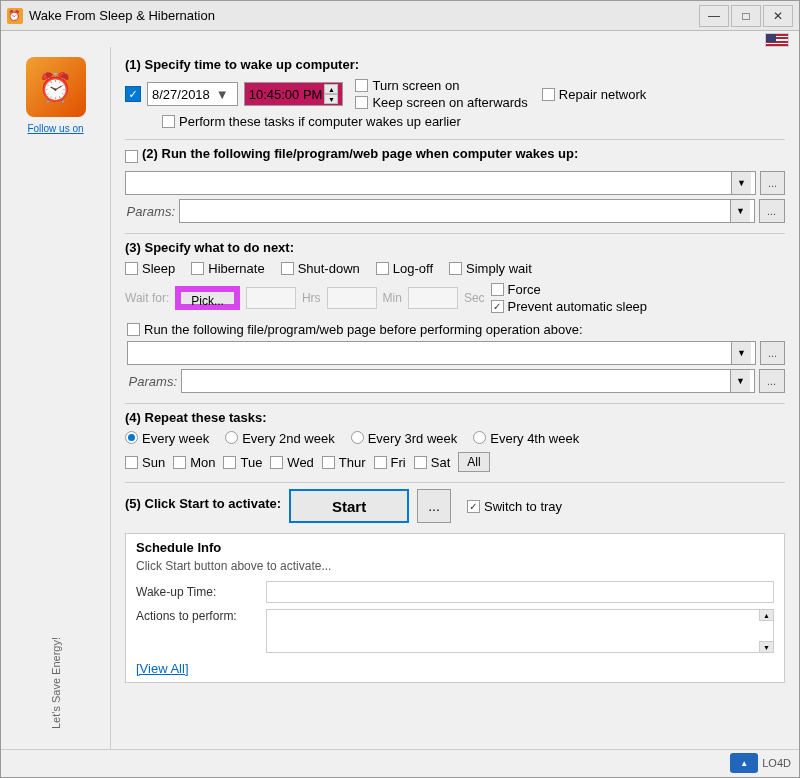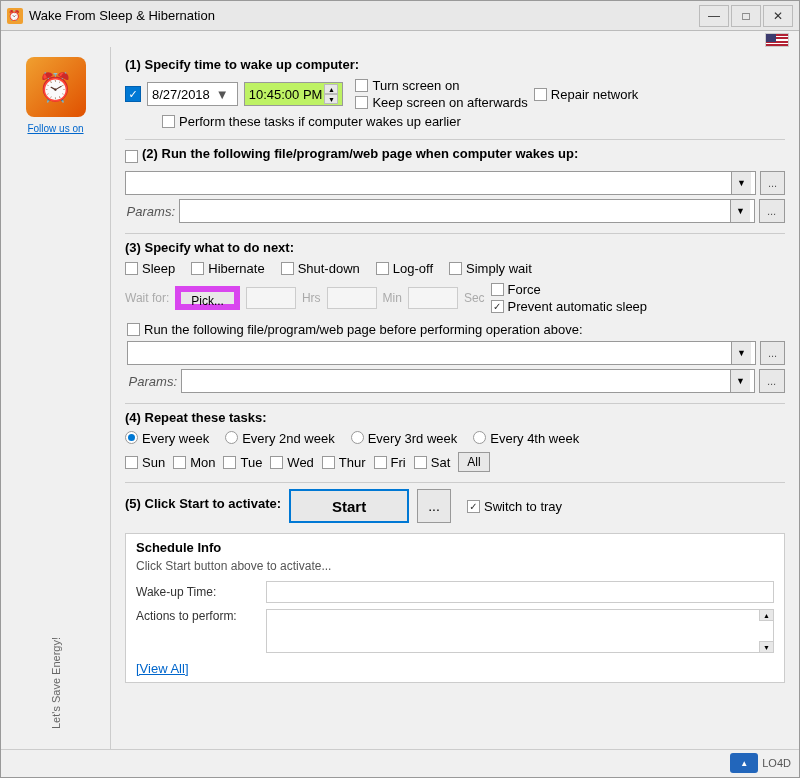--- a/index.html
+++ b/index.html
@@ -156,21 +156,21 @@
     .date-dropdown {
       font-size: 10px;
       color: #555;
       margin-left: 2px;
       cursor: pointer;
     }
     .time-input {
       display: flex;
       align-items: center;
       border: 1px solid #999;
-      background: #bef264;
+      background: #be185d;
       padding: 2px 4px;
       height: 24px;
     }
     .time-input span { font-size: 13px; }
     .spin-btns {
       display: flex;
       flex-direction: column;
       margin-left: 2px;
     }
     .spin-btn {
@@ -555,21 +555,21 @@
           <div style="display:flex; flex-direction:column; gap:2px; margin-left:6px;">
             <label class="checkbox-label">
               <div class="checkbox"></div>
               <span>Turn screen on</span>
             </label>
             <label class="checkbox-label">
               <div class="checkbox"></div>
               <span>Keep screen on afterwards</span>
             </label>
           </div>
-          <label class="checkbox-label" style="">
+          <label class="checkbox-label" style="margin-left:8px;">
             <div class="checkbox"></div>
             <span>Repair network</span>
           </label>
         </div>
         <div class="row checkbox-row2">
           <label class="checkbox-label">
             <div class="checkbox"></div>
             <span>Perform these tasks if computer wakes up earlier</span>
           </label>
         </div>

